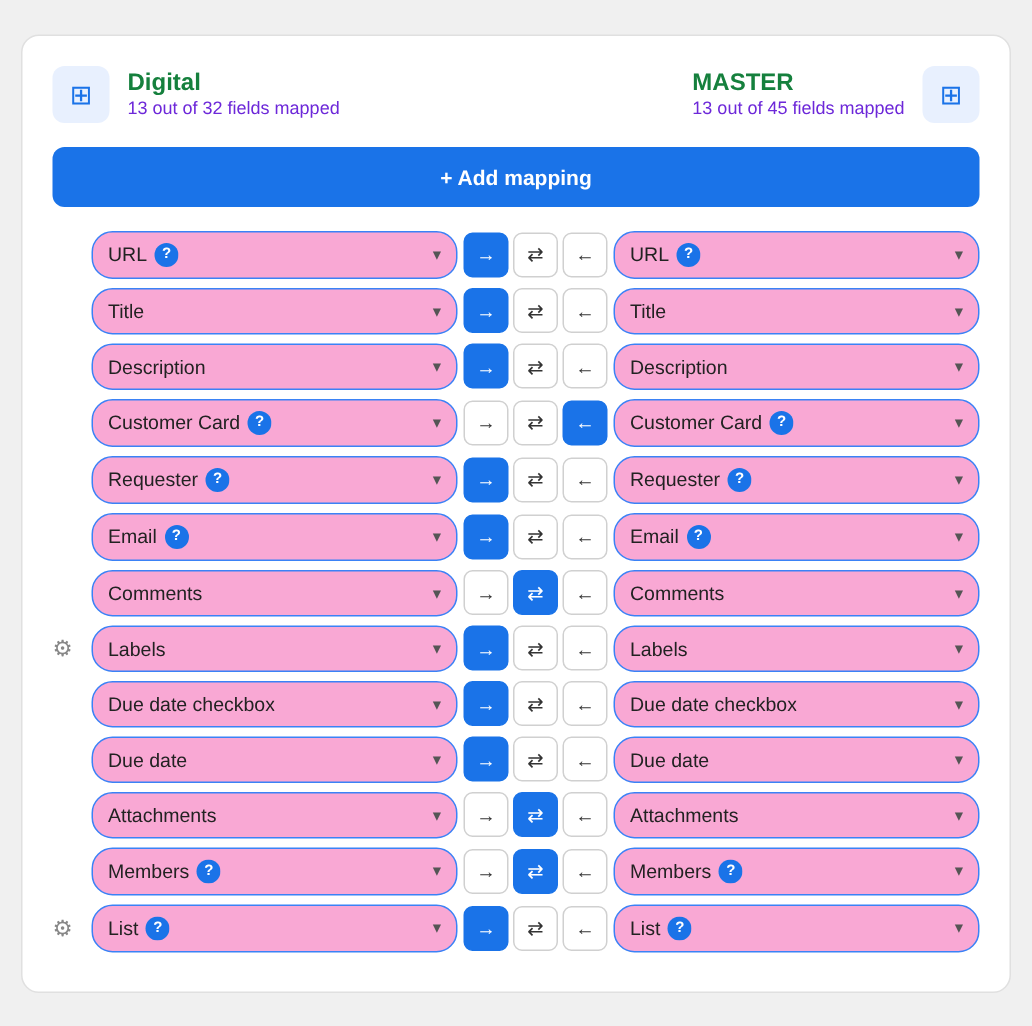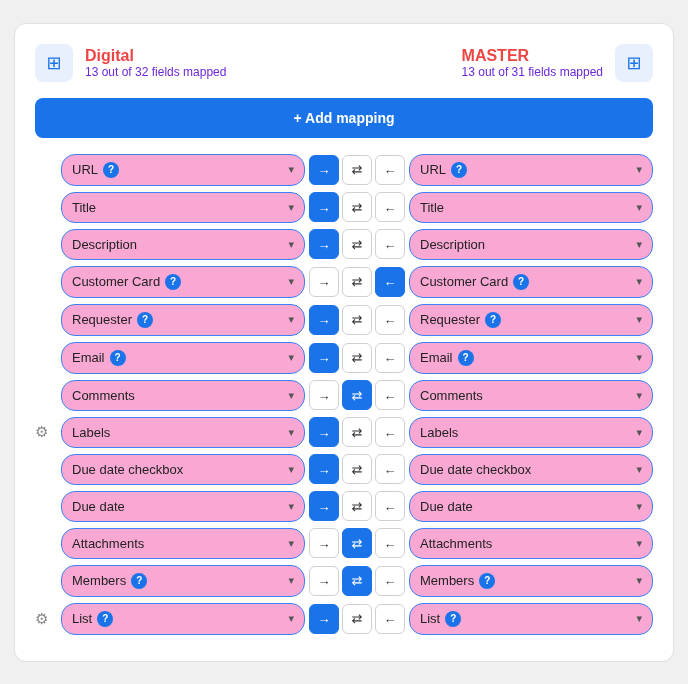--- a/index.html
+++ b/index.html
@@ -40,21 +40,21 @@
       border-radius: 8px;
       display: flex;
       align-items: center;
       justify-content: center;
       color: #1a73e8;
       font-size: 18px;
     }
     .header-text h2 {
       font-size: 16px;
       font-weight: 700;
-      color: #ef4444;
+      color: #15803d;
     }
     .header-text p {
       font-size: 12px;
       color: #6d28d9;
     }
     .add-mapping-btn {
       width: 100%;
       background: #1a73e8;
       color: #fff;
       border: none;
@@ -157,21 +157,21 @@
       <div class="app-icon">⊞</div>
       <div class="header-text">
         <h2>Digital</h2>
         <p>13 out of 32 fields mapped</p>
       </div>
     </div>
     <div class="header-side right">
       <div class="app-icon">⊞</div>
       <div class="header-text" style="text-align:left;">
         <h2>MASTER</h2>
-        <p>13 out of 31 fields mapped</p>
+        <p>13 out of 45 fields mapped</p>
       </div>
     </div>
   </div>
 
   <button class="add-mapping-btn">+ Add mapping</button>
 
   <div id="rows-container">
       <div class="row-wrapper">
         <div class="row-prefix"></div>
         <div class="field-select row-left">

